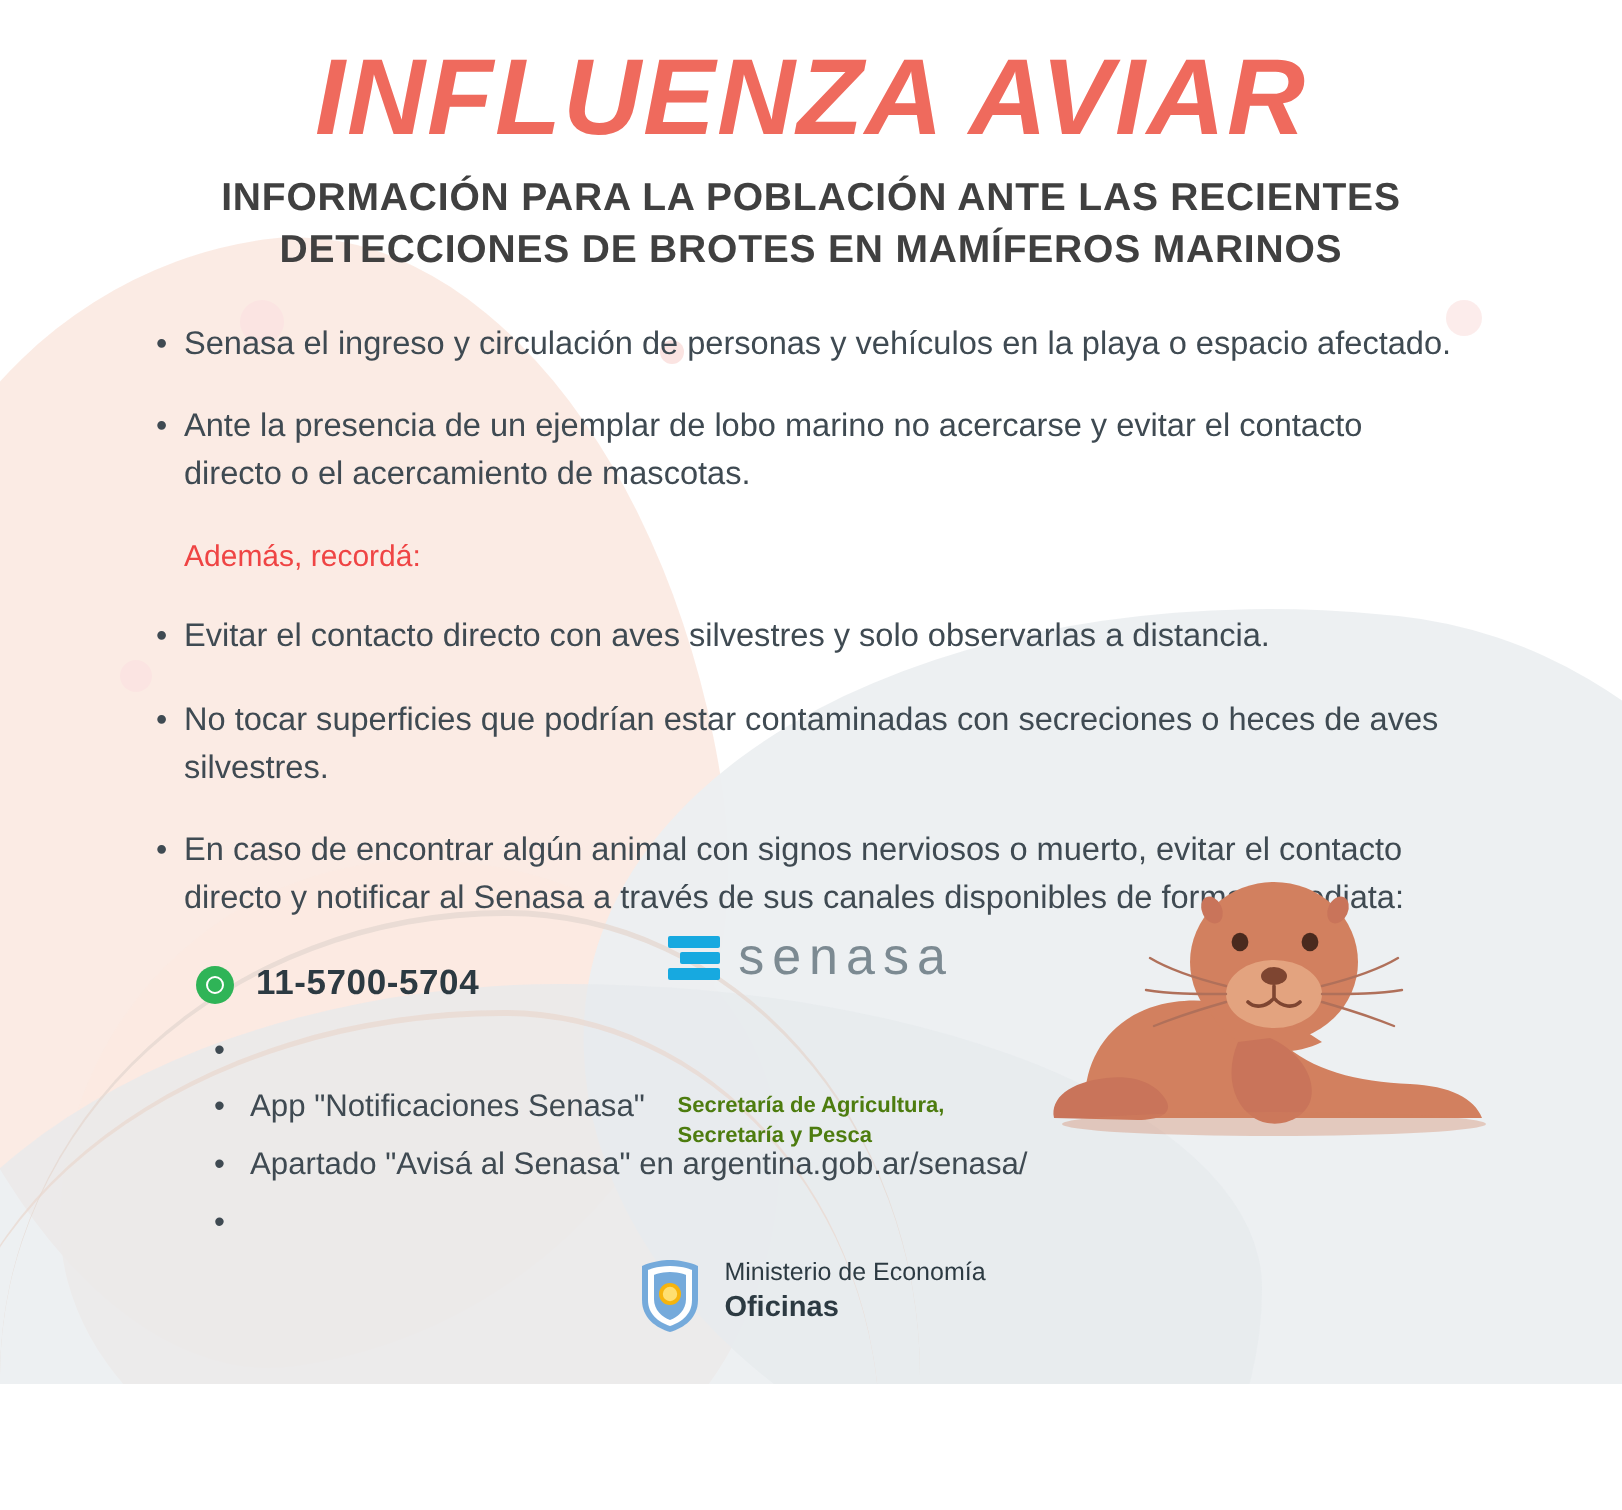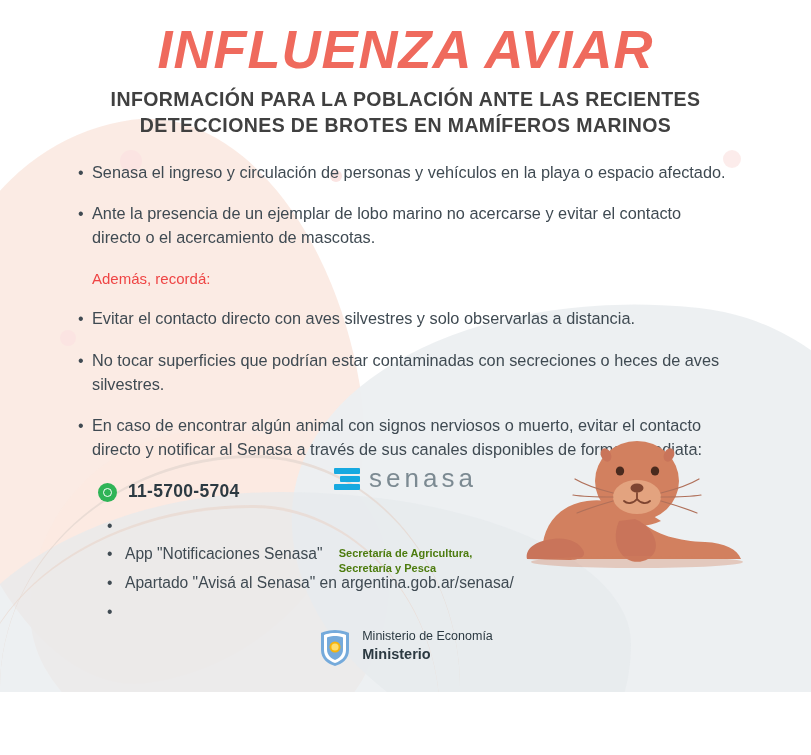--- a/index.html
+++ b/index.html
@@ -399,18 +399,18 @@
     <div class="ministerio">
       <svg class="arg-shield" viewBox="0 0 34 40">
         <path d="M17 2 C25 2 31 5 31 5 L31 22 C31 31 24 36 17 38 C10 36 3 31 3 22 L3 5 C3 5 9 2 17 2 Z" fill="#75aadb"></path>
         <path d="M17 5 C24 5 28 7 28 7 L28 22 C28 29 23 33 17 35 C11 33 6 29 6 22 L6 7 C6 7 10 5 17 5 Z" fill="#ffffff"></path>
         <path d="M17 8 C22 8 25 9.5 25 9.5 L25 21.5 C25 27 21 30.5 17 32 C13 30.5 9 27 9 21.5 L9 9.5 C9 9.5 12 8 17 8 Z" fill="#75aadb"></path>
         <circle cx="17" cy="19" r="5.5" fill="#f6b40e"></circle>
         <circle cx="17" cy="19" r="3.6" fill="#ffdf70"></circle>
       </svg>
       <div class="min-text">
         <div>Ministerio de Economía</div>
-        <div class="strong">Ministerio</div>
+        <div class="strong">Oficinas</div>
       </div>
     </div>
   </div>
 
 </div>
 
 </body></html>

